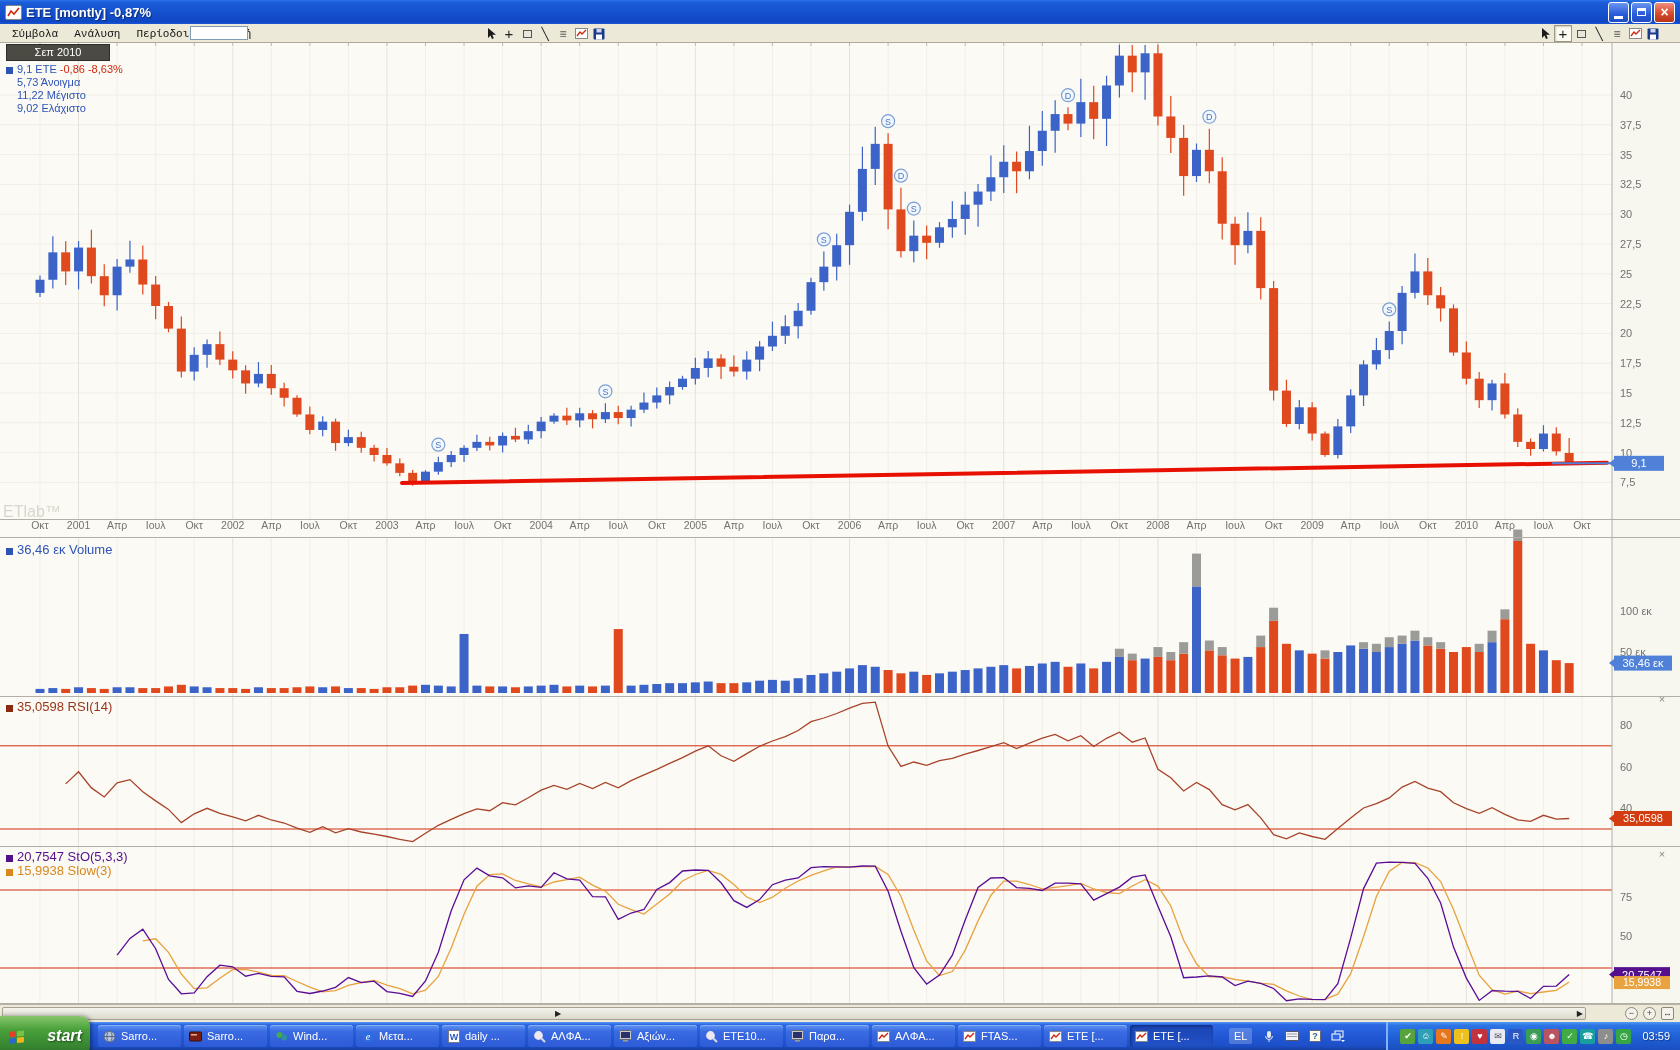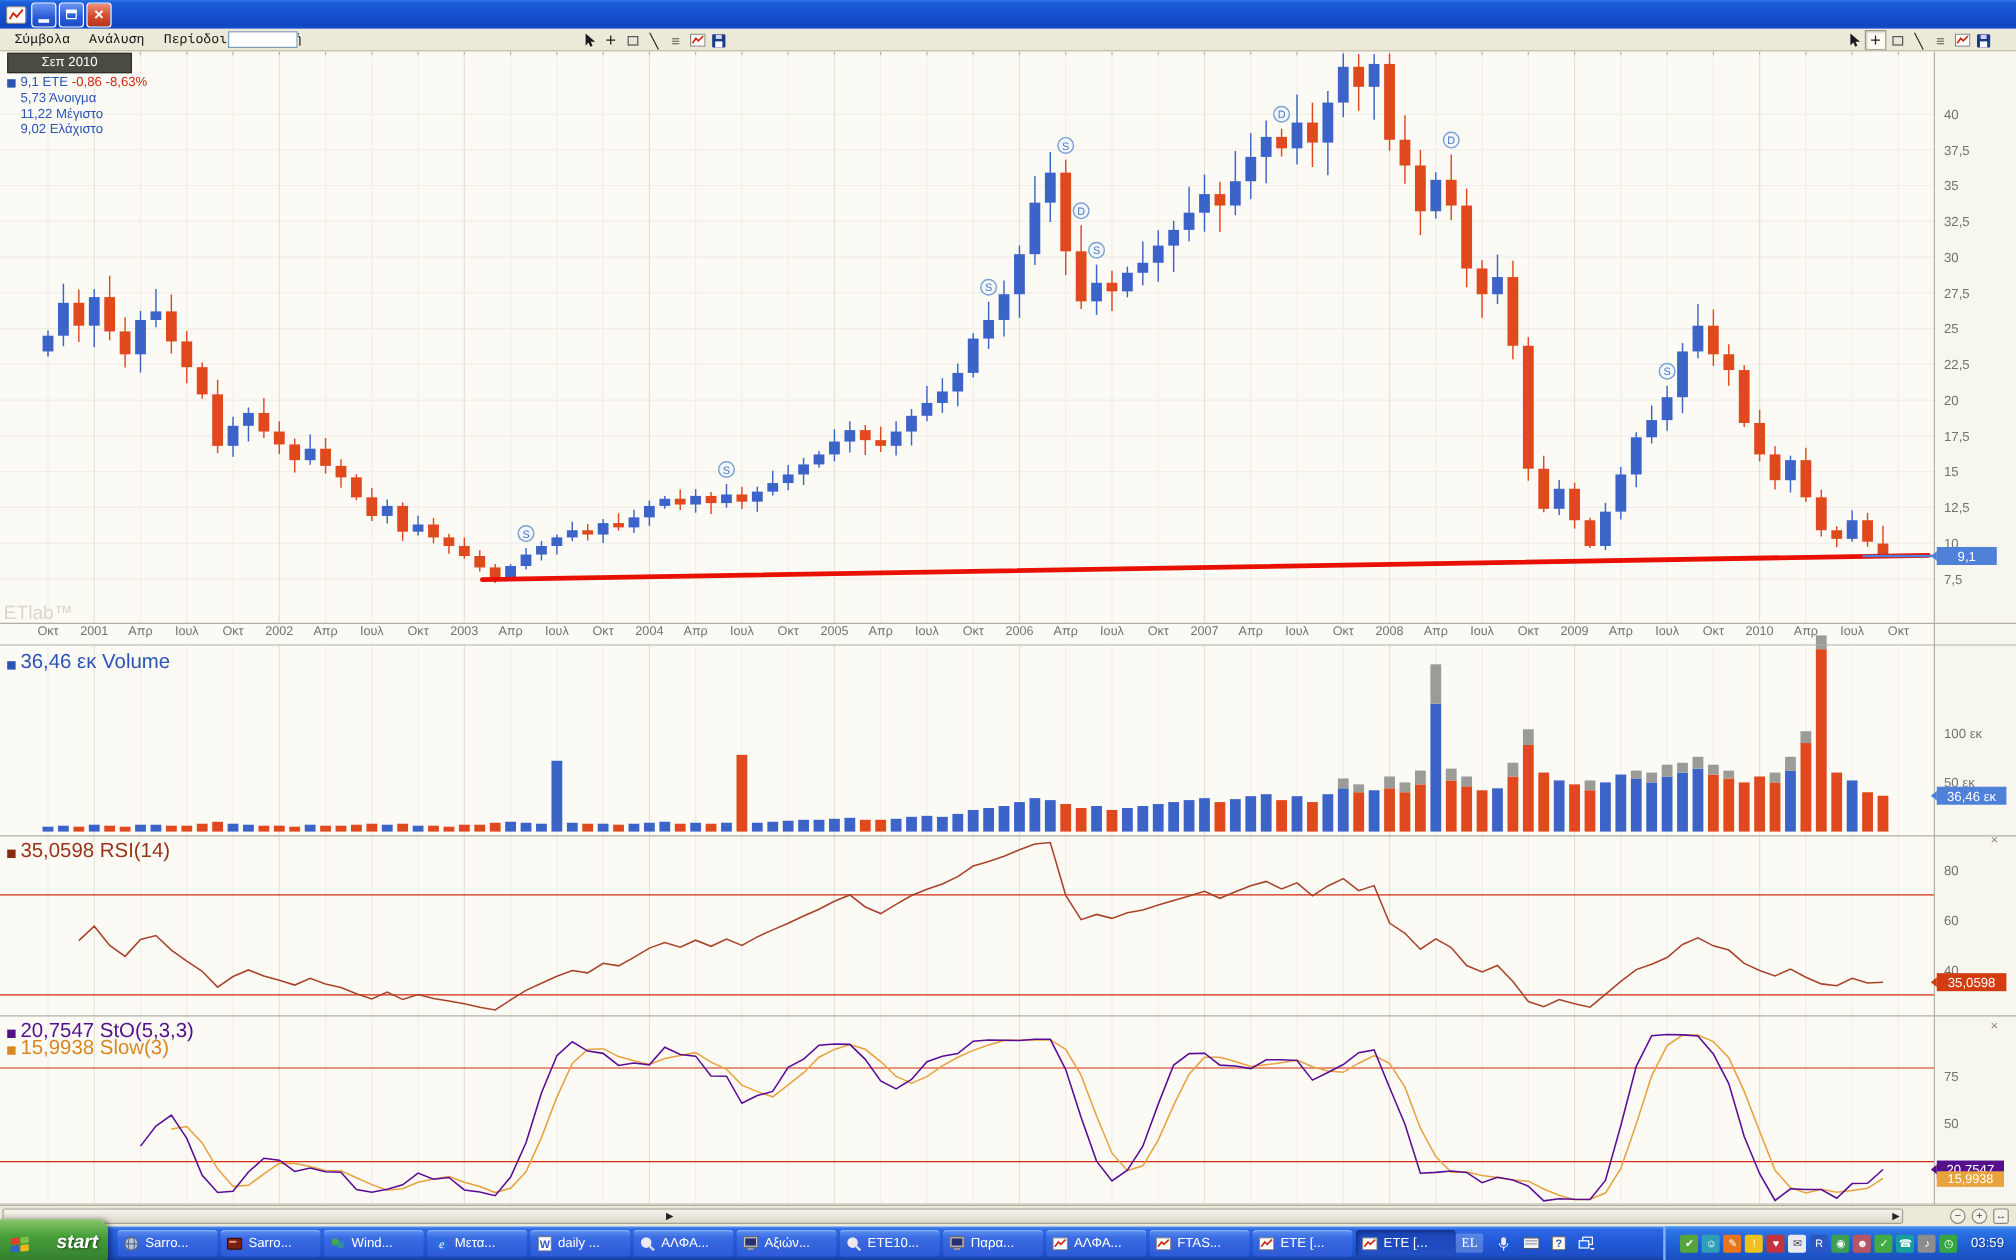--- a/index.html
+++ b/index.html
@@ -35,21 +35,21 @@
   .tool.active{border:1px solid #9a9884;background:#fdfcf4;box-shadow:inset 1px 1px 2px #cfcdbd;}
   
   .chart-area{position:absolute;top:43px;left:0;width:1680px;height:961px;background:#fbfaf5;}
   .legend{position:absolute;left:6px;top:1px;font-size:11px;line-height:13px;z-index:5;}
   .legend .datebox{background:#4b4b43;color:#fff;width:104px;text-align:center;
     padding:1px 0;margin-bottom:2px;border:1px solid #2e2e28;}
   .legend .row{white-space:nowrap;}
   .sq{display:inline-block;width:7px;height:7px;margin-right:4px;vertical-align:-1px;}
   .c-blue{color:#2d53b5;} .c-red{color:#d02810;} .c-dred{color:#9a3317;}
   .c-purple{color:#53108c;} .c-orange{color:#d9881f;}
-  .pane-label{position:absolute;left:6px;font-size:17px;white-space:nowrap;z-index:5;}
+  .pane-label{position:absolute;left:6px;font-size:13px;white-space:nowrap;z-index:5;}
   .watermark{position:absolute;left:3px;top:460px;font-size:16px;color:#d9d7cb;z-index:4;}
   
   .scrollrow{position:absolute;top:1004px;left:0;width:1680px;height:18px;background:#ece9d8;
     border-top:1px solid #b6b4a6;}
   .sctrack{position:absolute;left:2px;top:2px;right:94px;height:13px;border:1px solid #a5a294;
     background:linear-gradient(180deg,#f4f3ec,#dcd9cb);border-radius:2px;}
   .scmark{position:absolute;left:552px;top:1px;font-size:8px;color:#222;}
   .scarrow{position:absolute;right:2px;top:1px;font-size:8px;color:#222;cursor:pointer;}
   .scbtns{position:absolute;right:6px;top:2px;display:flex;gap:5px;}
   .scbtn{width:13px;height:13px;border-radius:50%;border:1px solid #8a887b;background:#f4f2ea;
@@ -68,41 +68,42 @@
   .taskbtns{display:flex;gap:3px;margin-left:8px;}
   .tbtn{width:83px;height:22px;border-radius:3px;display:flex;align-items:center;gap:4px;
     padding:0 4px;cursor:pointer;overflow:hidden;
     background:linear-gradient(180deg,#5e92f2 0%,#3a6be2 30%,#2f5cd8 90%);
     box-shadow:inset 0 1px 0 #86aef6;}
   .tbtn.active{background:linear-gradient(180deg,#1b44b2 0%,#1e4cc0 60%,#2352c6 100%);
     box-shadow:inset 1px 1px 3px #0c2a78;}
   .tbtn .tlabel{color:#fff;font-size:11px;white-space:nowrap;}
   .ticon14{width:15px;height:14px;flex:0 0 15px;display:flex;align-items:center;justify-content:center;}
   .langbox{color:#fff;font-size:11px;background:rgba(255,255,255,.22);padding:2px 5px;
-    margin-left:0;border-radius:2px;font-family:Liberation Serif, serif;}
+    margin-left:16px;border-radius:2px;}
   .quickicons{display:flex;gap:6px;margin-left:8px;align-items:center;}
   .qicon{width:17px;height:17px;display:flex;align-items:center;justify-content:center;cursor:pointer;}
   .tray{margin-left:auto;height:28px;display:flex;align-items:center;padding:0 10px 0 12px;
     background:linear-gradient(180deg,#4e9bf2 0%,#2d74e4 12%,#1f60d6 55%,#1a4fc0 100%);
     border-left:2px solid #7fb2f8;gap:3px;}
   .trayicon{width:15px;height:15px;border-radius:2px;display:flex;align-items:center;
     justify-content:center;font-size:9px;color:#fff;cursor:pointer;}
   .clock{color:#fff;font-size:11px;margin-left:8px;text-shadow:1px 1px 1px #123a8c;}
 </style>
 </head>
 <body>
 
 <div class="screen">
 
   <div class="titlebar">
     <span class="ticon">
       <svg width="13" height="11">
           <polyline points="1,9 4,4 7,7 12,1" fill="none" stroke="#d02810" stroke-width="1.6"></polyline>
         </svg>
     </span>
+    <span class="ttext">ETE [montly] -0,87%</span>
     <span class="winbtns">
       <span class="wbtn minmax">
           <span class="glyph-min"></span>
         </span>
       <span class="wbtn minmax">
           <span class="glyph-restore"></span>
         </span>
       <span class="wbtn close">
           <span>×</span>
         </span>

